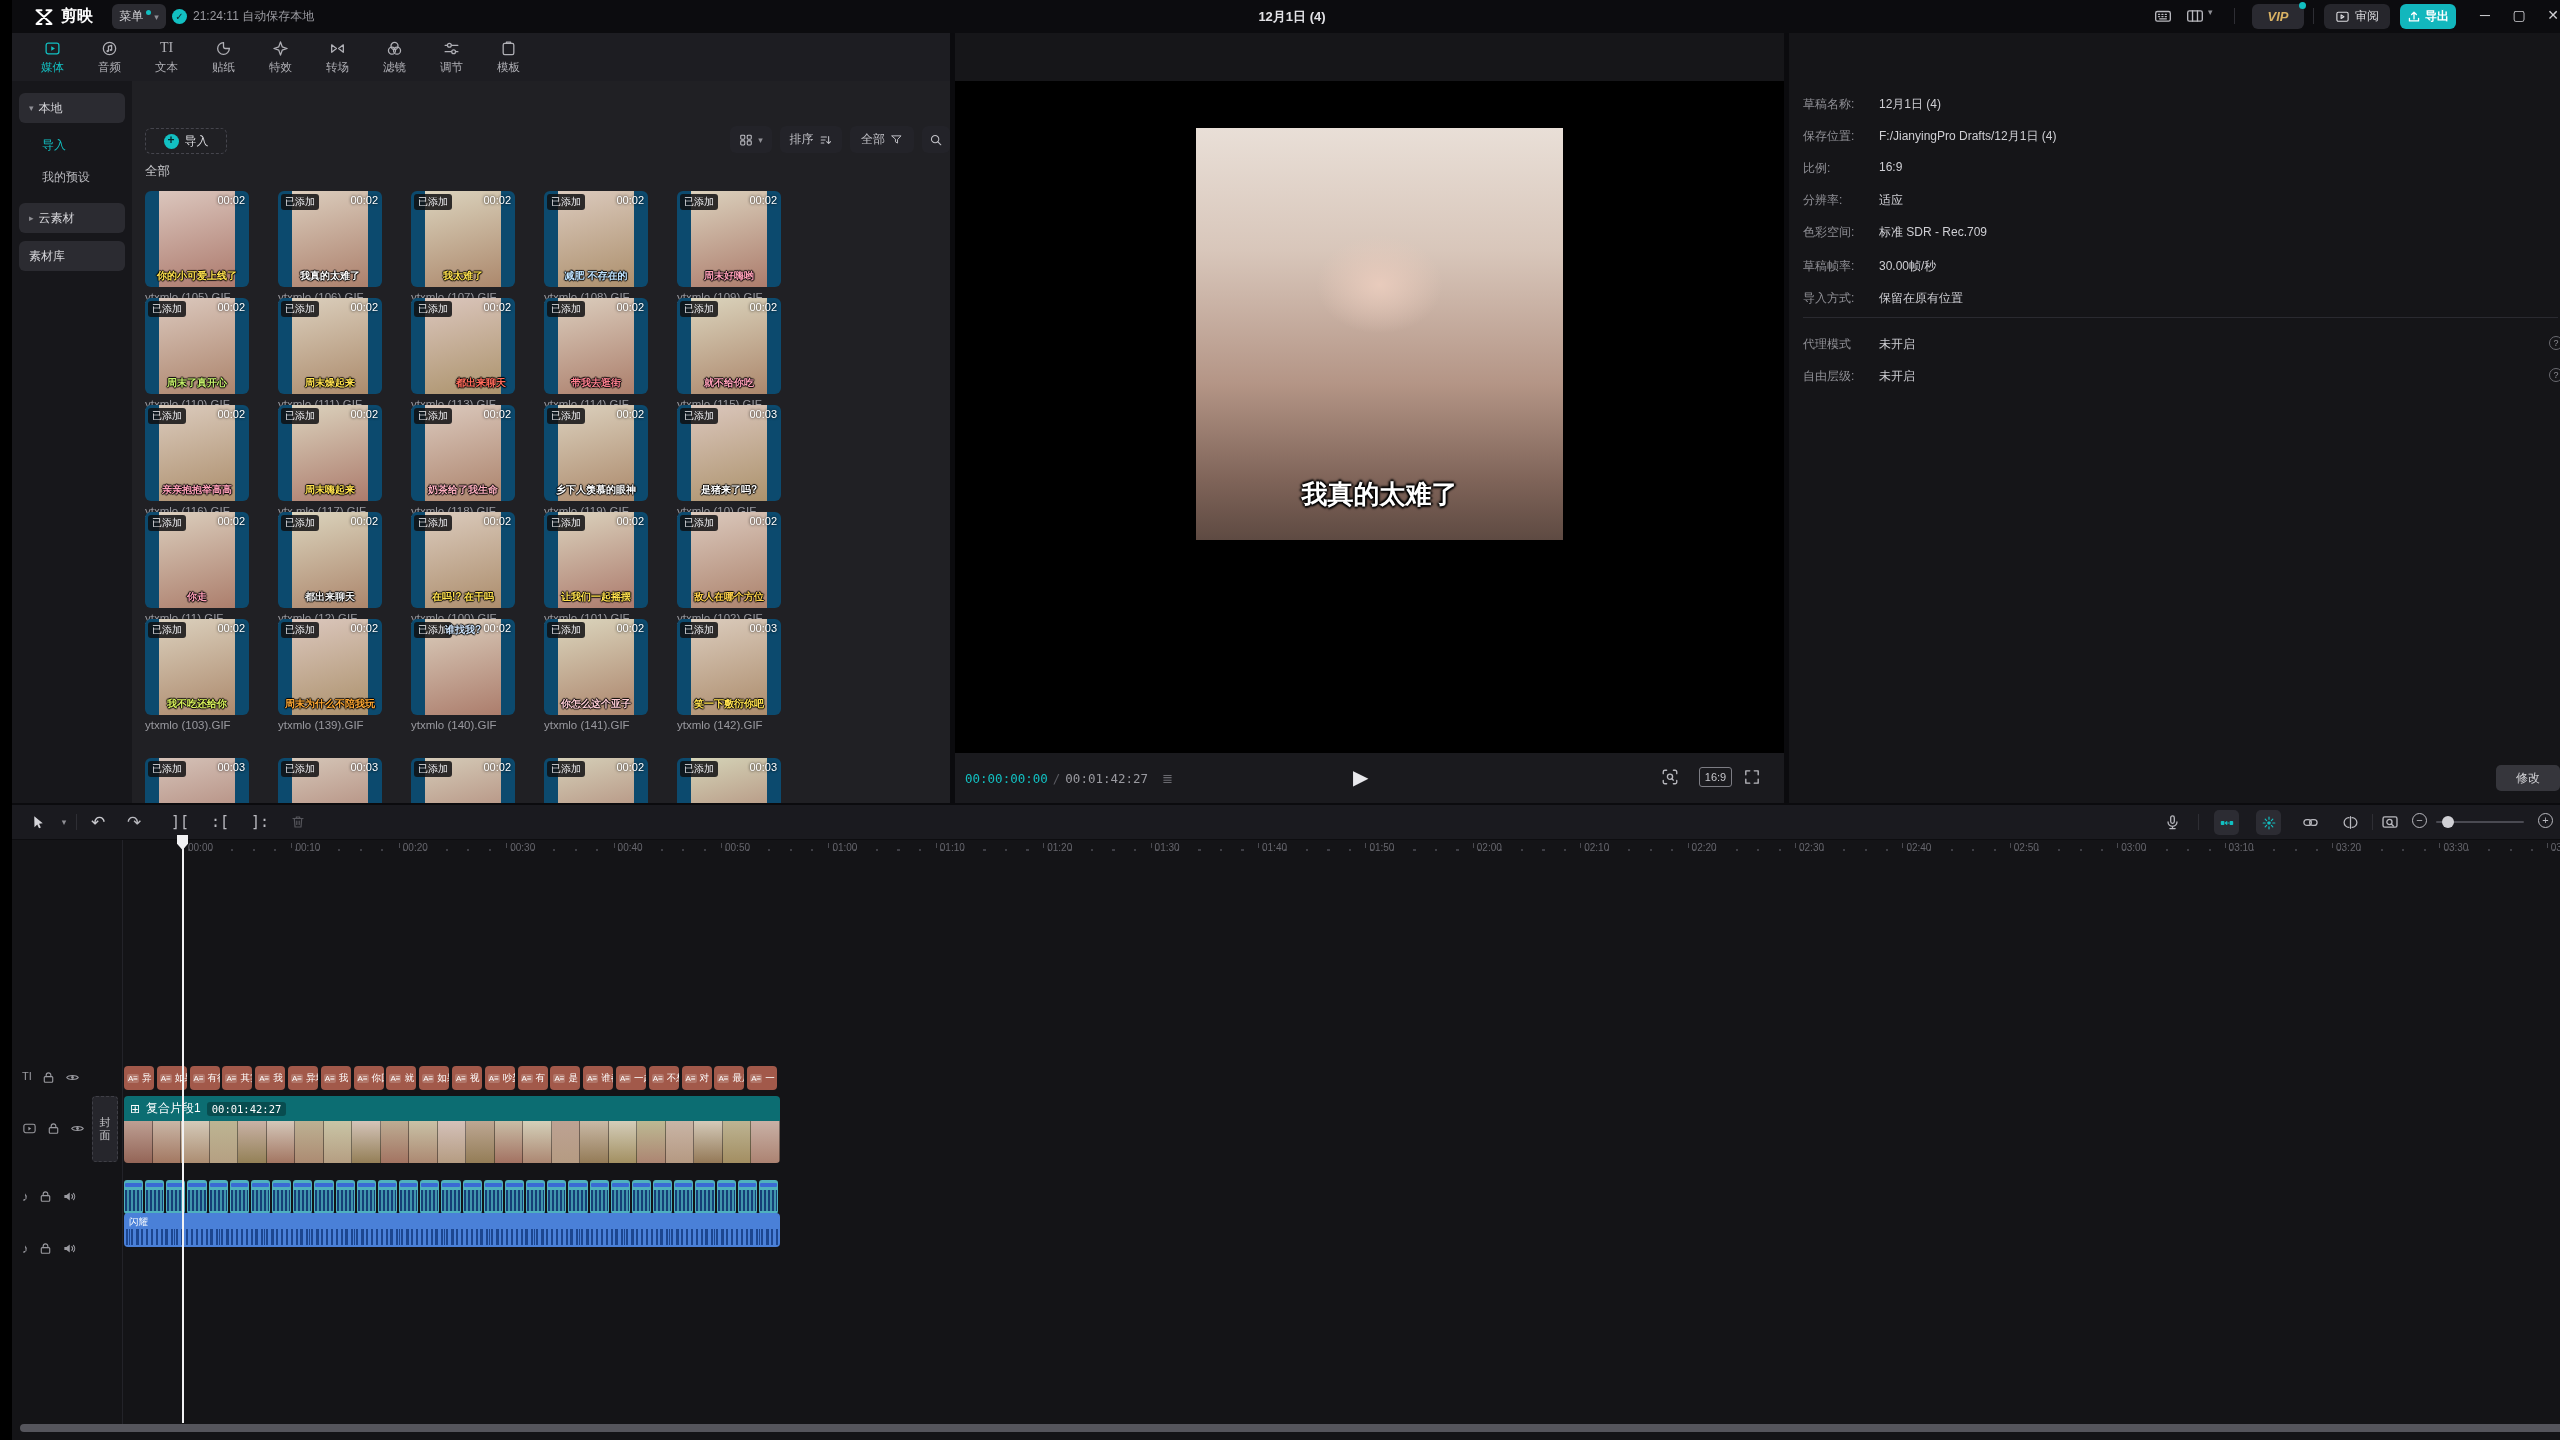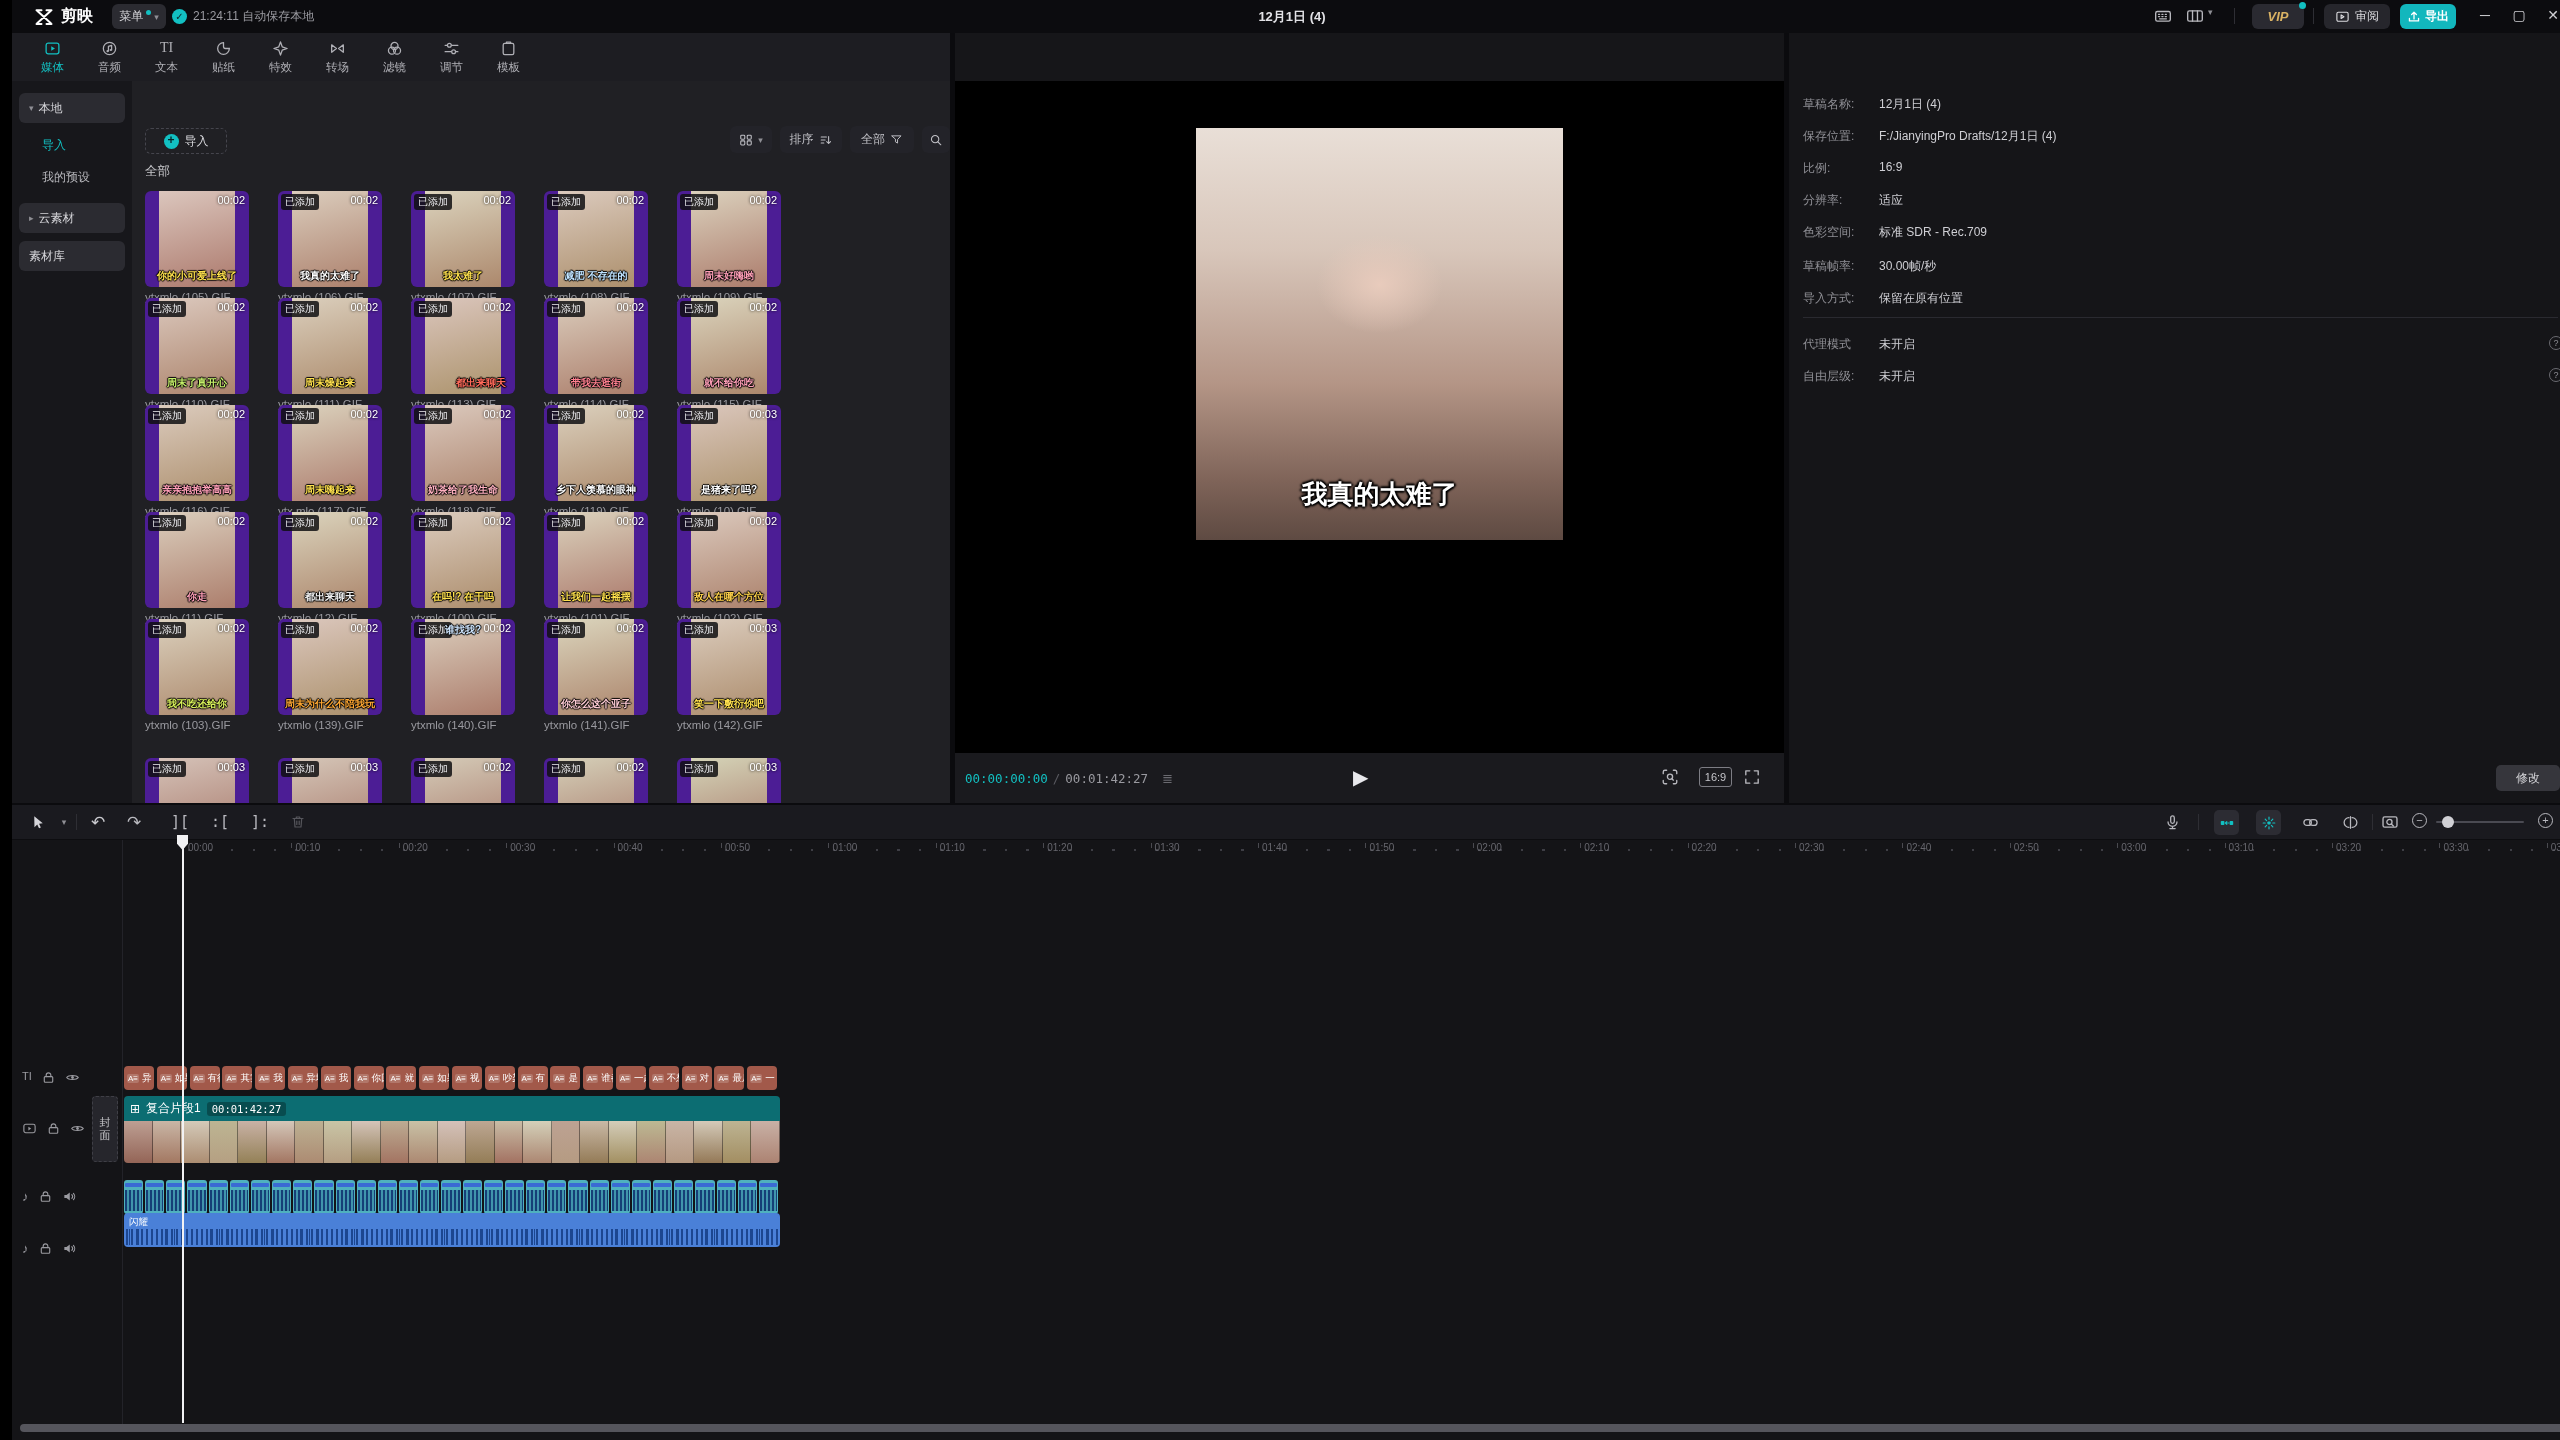--- a/index.html
+++ b/index.html
@@ -35,21 +35,21 @@
   .sb-group { position:absolute; left:7px; width:106px; height:30px; background:#2b2b31; border-radius:6px; display:flex; align-items:center; gap:5px; padding-left:10px; color:#d5d5d9; }
   .sb-item { position:absolute; left:30px; height:24px; display:flex; align-items:center; color:#b8b8bd; }
   .sb-item.sel { color:#12c0c2; }
   .arr { font-size:9px; color:#8f8f95; }
   #media-area { position:absolute; left:120px; top:48px; width:818px; height:722px; background:#202024; }
   #import-btn { position:absolute; left:13px; top:47px; width:82px; height:26px; border:1px dashed #45454d; border-radius:6px; display:flex; align-items:center; justify-content:center; gap:6px; color:#dcdce0; }
   #plus-circ { width:15px; height:15px; border-radius:50%; background:#12c0c2; color:#07272a; font-size:12px; line-height:13px; text-align:center; font-weight:bold; }
   .hdr-chip { position:absolute; top:45px; height:27px; background:#232329; border-radius:6px; display:flex; align-items:center; justify-content:center; gap:5px; color:#c0c0c6; }
   #all-label { position:absolute; left:13px; top:82px; color:#c8c8cc; font-size:12.5px; }
   .cell { position:absolute; width:104px; }
-  .thumb { position:relative; width:104px; height:96px; background:#4c1d95; border-radius:6px; overflow:hidden; }
+  .thumb { position:relative; width:104px; height:96px; background:#0c4a6e; border-radius:6px; overflow:hidden; }
   .thumb .ph { position:absolute; left:14px; top:0; width:76px; height:96px; }
   .badge-added { position:absolute; left:3px; top:3px; background:rgba(15,15,18,.85); color:#ececef; font-size:10px; padding:1px 4px; border-radius:3px; }
   .badge-dur { position:absolute; right:4px; top:3px; color:#fff; font-size:11px; text-shadow:0 0 3px #000; }
   .ov-cap { position:absolute; left:0; right:0; bottom:4px; text-align:center; font-size:10px; font-weight:bold; text-shadow:-1px 0 1px #000,1px 0 1px #000,0 -1px 1px #000,0 1px 1px #000; white-space:nowrap; overflow:hidden; }
   .ov-cap.top { bottom:auto; top:4px; }
   .fname { margin-top:4px; color:#9a9aa0; font-size:11.5px; white-space:nowrap; overflow:hidden; width:130px; }
 
   #player-panel { left:943px; top:33px; width:829px; height:770px; background:#161619; }
   .panel-head { position:absolute; left:0; top:0; right:0; height:48px; background:#212126; display:flex; align-items:center; padding:0 14px; color:#c8c8cc; font-size:12.5px; }
   #canvas { position:absolute; left:0; top:48px; width:829px; height:672px; background:#000; }

